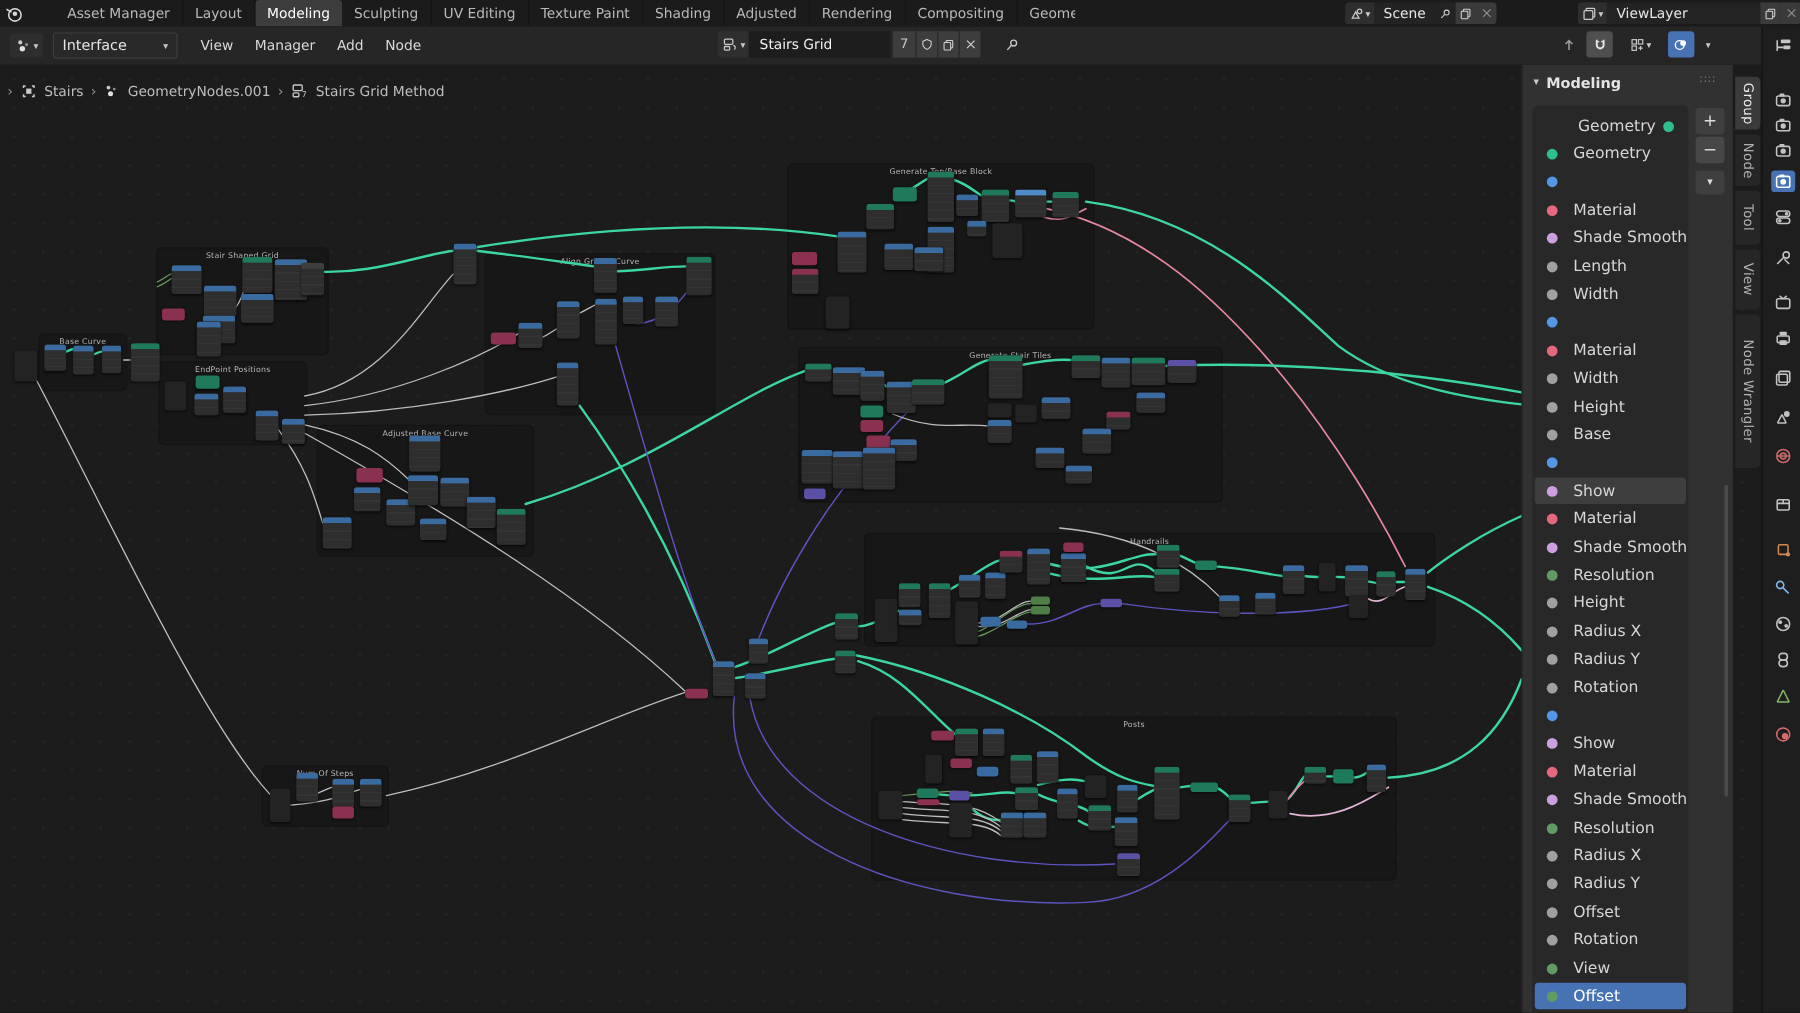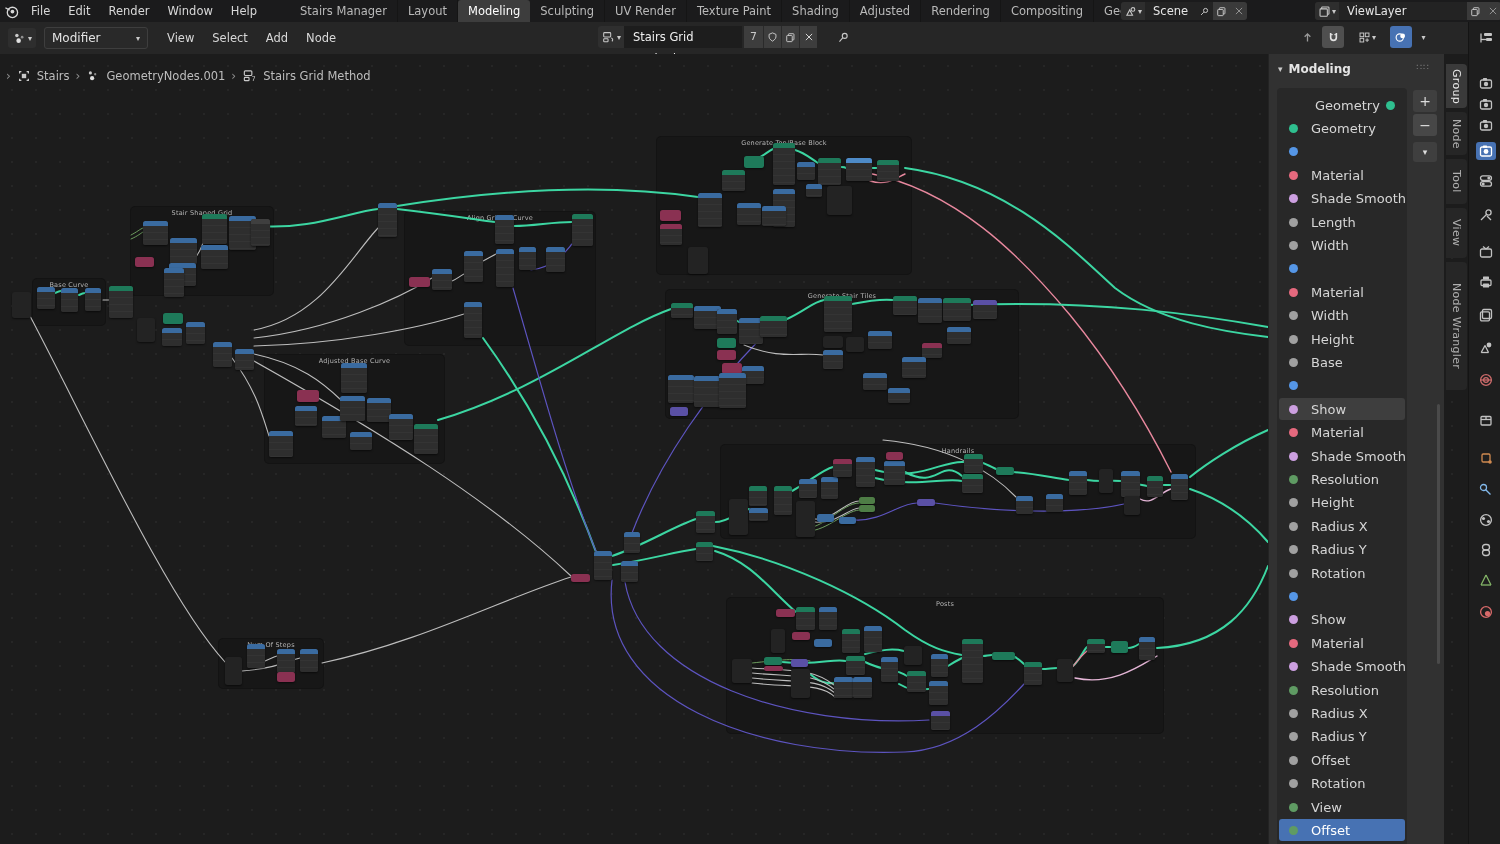--- a/index.html
+++ b/index.html
@@ -76,33 +76,26 @@
 <body>
 
 <div id="topbar" class="abs">
   <div id="logo">
     <svg width="15" height="15" viewBox="0 0 16 16">
         <circle cx="9" cy="9" r="5.5" fill="none" stroke="#d8d8d8" stroke-width="1.4"></circle>
         <circle cx="9" cy="8" r="2" fill="#d8d8d8"></circle>
         <line x1="1.5" y1="4" x2="6" y2="6.5" stroke="#d8d8d8" stroke-width="1.4"></line>
       </svg>
   </div>
-  <div id="topbar-menus" style="display:flex">
-      <div class="menu">File</div>
-      <div class="menu">Edit</div>
-      <div class="menu">Render</div>
-      <div class="menu">Window</div>
-      <div class="menu">Help</div>
-    </div>
   <div id="ws-tabs">
-      <div class="ws">Stairs Manager</div>
+      <div class="ws">Asset Manager</div>
       <div class="ws">Layout</div>
       <div class="ws active">Modeling</div>
       <div class="ws">Sculpting</div>
-      <div class="ws">UV Render</div>
+      <div class="ws">UV Editing</div>
       <div class="ws">Texture Paint</div>
       <div class="ws">Shading</div>
       <div class="ws">Adjusted</div>
       <div class="ws">Rendering</div>
       <div class="ws">Compositing</div>
       <div class="ws">Geometry Nodes</div>
     </div>
   <div class="idblock" style="position:absolute;left:1113px;">
     <span class="icnbtn">
       <svg width="13" height="13" viewBox="0 0 16 16">
@@ -156,26 +149,26 @@
 <div id="eheader" class="abs">
   <div class="hbtn">
     <svg width="15" height="14" viewBox="0 0 16 16">
         <circle cx="5" cy="5" r="2" fill="#c9c9c9"></circle>
         <circle cx="11" cy="7" r="1.5" fill="#8f8f8f"></circle>
         <circle cx="7" cy="11" r="2.6" fill="#e0e0e0"></circle>
       </svg>
     <span class="chev">▾</span>
   </div>
   <div id="mode-dd">
-    <span>Modifier</span>
+    <span>Interface</span>
     <span class="chev">▾</span>
   </div>
   <div id="hmenus">
       <div class="menu">View</div>
-      <div class="menu">Select</div>
+      <div class="menu">Manager</div>
       <div class="menu">Add</div>
       <div class="menu">Node</div>
     </div>
 
   <div id="ngroup">
     <span class="browse">
       <svg width="15" height="14" viewBox="0 0 16 16">
           <rect x="2.5" y="3" width="8" height="5" rx="1" fill="none" stroke="#c9c9c9" stroke-width="1.2"></rect>
           <rect x="2.5" y="10" width="5" height="3.5" rx="0.8" fill="none" stroke="#c9c9c9" stroke-width="1.2"></rect>
           <path d="M11,9 q3,1 1,4" fill="none" stroke="#c9c9c9" stroke-width="1.2"></path>
@@ -247,20 +240,23 @@
 <div id="canvas" class="abs">
   <div id="frames-layer" class="abs" style="inset:0">
       <div class="frame" style="left: 657px; top: 83px; width: 254px; height: 137px;">
         <div class="ft">Generate Top/Base Block</div>
       </div>
       <div class="frame" style="left: 131px; top: 153px; width: 142px; height: 88px;">
         <div class="ft">Stair Shaped Grid</div>
       </div>
       <div class="frame" style="left: 405px; top: 158px; width: 190px; height: 133px;">
         <div class="ft">Align Grid To Curve</div>
+      </div>
+      <div class="frame" style="left: 133px; top: 248px; width: 122px; height: 68px;">
+        <div class="ft">EndPoint Positions</div>
       </div>
       <div class="frame" style="left: 265px; top: 301px; width: 179px; height: 108px;">
         <div class="ft">Adjusted Base Curve</div>
       </div>
       <div class="frame" style="left: 666px; top: 236px; width: 352px; height: 128px;">
         <div class="ft">Generate Stair Tiles</div>
       </div>
       <div class="frame" style="left: 727px; top: 544px; width: 436px; height: 135px;">
         <div class="ft">Posts</div>
       </div>

